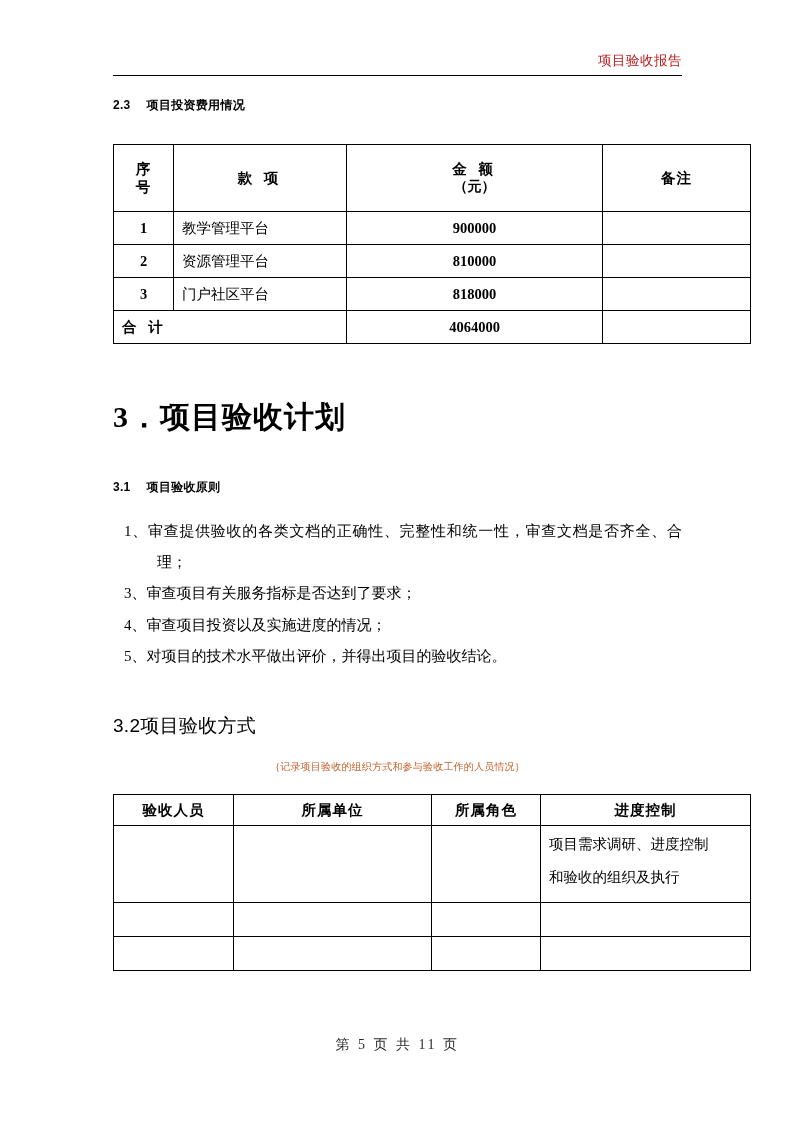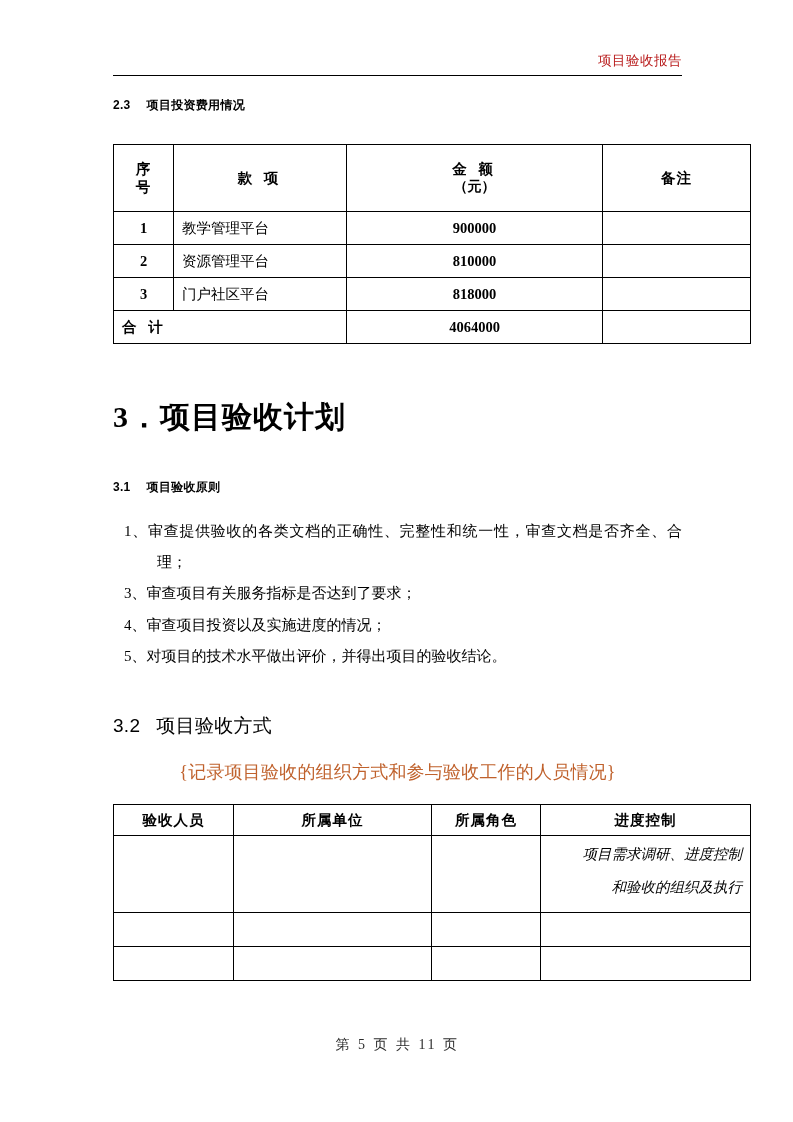--- a/index.html
+++ b/index.html
@@ -65,21 +65,21 @@
 
   h2.sec-h2-light {
     font-family: "Liberation Sans", "DejaVu Sans", sans-serif;
     font-size: 19px;
     font-weight: normal;
     margin: 0;
     padding: 0;
     line-height: 1.5;
     letter-spacing: 0.3px;
   }
-  h2.sec-h2-light .num { margin-right: 16px; }
+  h2.sec-h2-light .num { margin-right: 0; }
 
   h1.sec-h1 {
     font-family: "Liberation Serif", "DejaVu Serif", serif;
     font-size: 30px;
     font-weight: bold;
     margin: 0;
     padding: 0;
     line-height: 1.4;
     letter-spacing: 1px;
   }
@@ -124,22 +124,21 @@
   .t-people .p2 { width: 181px; }
   .t-people .p3 { width: 92px; }
   .t-people .p4 { width: 193px; }
   .t-people .row-head td { height: 30px; }
   .t-people .row-tall td { height: 76px; vertical-align: top; }
   .t-people .row-empty td { height: 33px; }
   .t-people .resp-text {
     font-size: 14.5px;
     line-height: 1.95;
     padding-top: 4px;
-    text-align: right;
-    font-style: italic;
+    text-align: left;
   }
 
   
   ol.principles {
     list-style: none;
     margin: 0;
     padding: 0;
   }
   ol.principles li {
     font-family: "Liberation Serif", "DejaVu Serif", serif;
@@ -147,21 +146,21 @@
     line-height: 2.08;
     padding-left: 33px;
     text-indent: -33px;
     margin: 0 0 0 11px;
     text-align: justify;
   }
 
   
   .note-orange {
     font-family: "Liberation Serif", "DejaVu Serif", serif;
-    font-size: 18px;
+    font-size: 10px;
     text-align: center;
     letter-spacing: 0.2px;
   }
 
   
   .doc-footer {
     position: absolute;
     left: 113px;
     top: 1036px;
     width: 569px;

